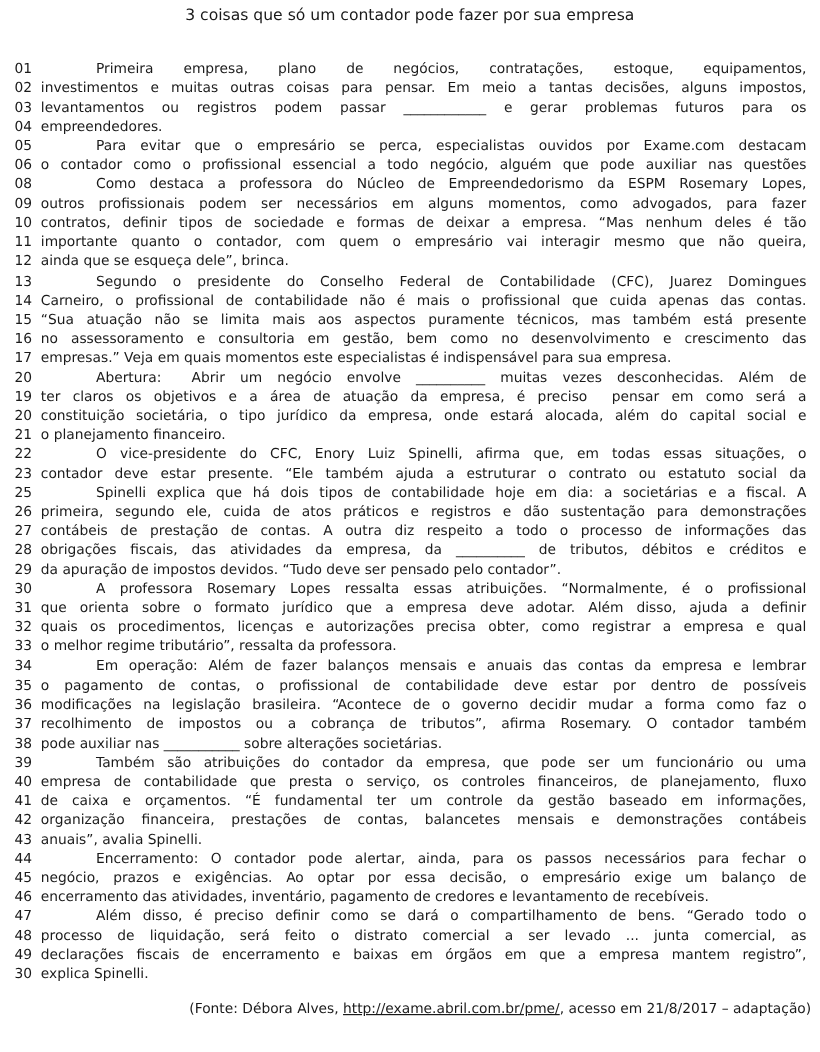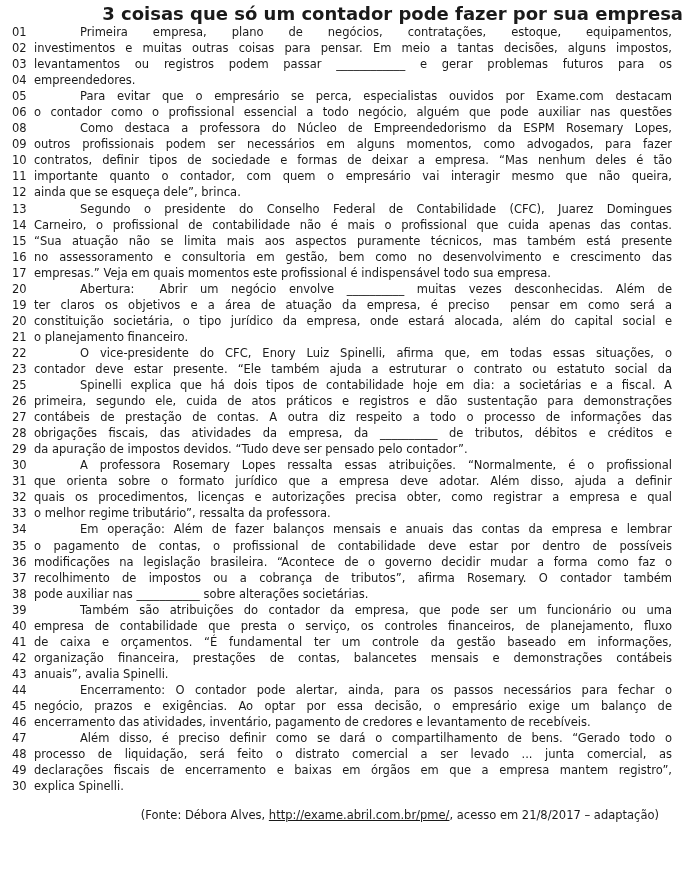--- a/index.html
+++ b/index.html
@@ -7,27 +7,27 @@
     position: relative;
     width: 683px;
     height: 877px;
     background: #ffffff;
     color: #1a1a1a;
     font-family: "DejaVu Sans", "Liberation Sans", sans-serif;
     overflow: hidden;
   }
   .doc-title {
     padding-top: 6px;
-    text-align: right;
-    font-weight: bold;
-    font-size: 18px;
+    text-align: center;
+    font-weight: normal;
+    font-size: 13px;
     line-height: 15px;
   }
   .lines {
-    margin-top: 3px;
+    margin-top: 28px;
     padding-left: 12px;
     padding-right: 11px;
   }
   .line {
     display: flex;
     align-items: baseline;
     font-size: 11.5px;
     line-height: 16.05px;
     white-space: pre-wrap;
   }
@@ -42,21 +42,21 @@
     max-height: 16.05px;
   }
   .txt.justify {
     text-align: justify;
     text-align-last: justify;
     text-justify: inter-word;
   }
   .txt.indent { text-indent: 46px; }
   .footer {
     margin-top: 14px;
-    padding-right: 24px;
+    padding-right: 7px;
     text-align: right;
     font-size: 11.5px;
   }
   .src-link {
     color: inherit;
     text-decoration: underline;
     cursor: pointer;
   }
 </style>
 </head>
@@ -137,21 +137,21 @@
     <span class="txt justify">“Sua atuação não se limita mais aos aspectos puramente técnicos, mas também está presente</span>
   </div>
 
   <div class="line">
     <span class="num">16</span>
     <span class="txt justify">no assessoramento e consultoria em gestão, bem como no desenvolvimento e crescimento das</span>
   </div>
 
   <div class="line">
     <span class="num">17</span>
-    <span class="txt">empresas.” Veja em quais momentos este profissional é indispensável todo sua empresa.</span>
+    <span class="txt">empresas.” Veja em quais momentos este especialistas é indispensável para sua empresa.</span>
   </div>
 
   <div class="line">
     <span class="num">20</span>
     <span class="txt justify indent">Abertura:  Abrir um negócio envolve __________ muitas vezes desconhecidas. Além de</span>
   </div>
 
   <div class="line">
     <span class="num">19</span>
     <span class="txt justify">ter claros os objetivos e a área de atuação da empresa, é preciso  pensar em como será a</span>

